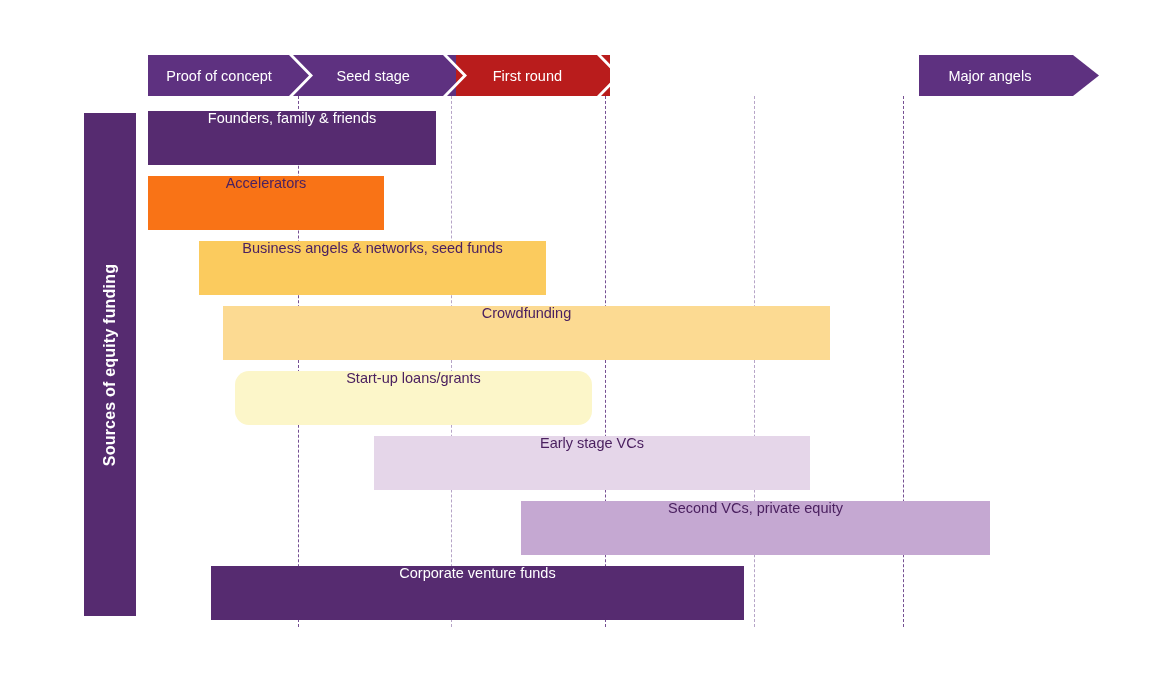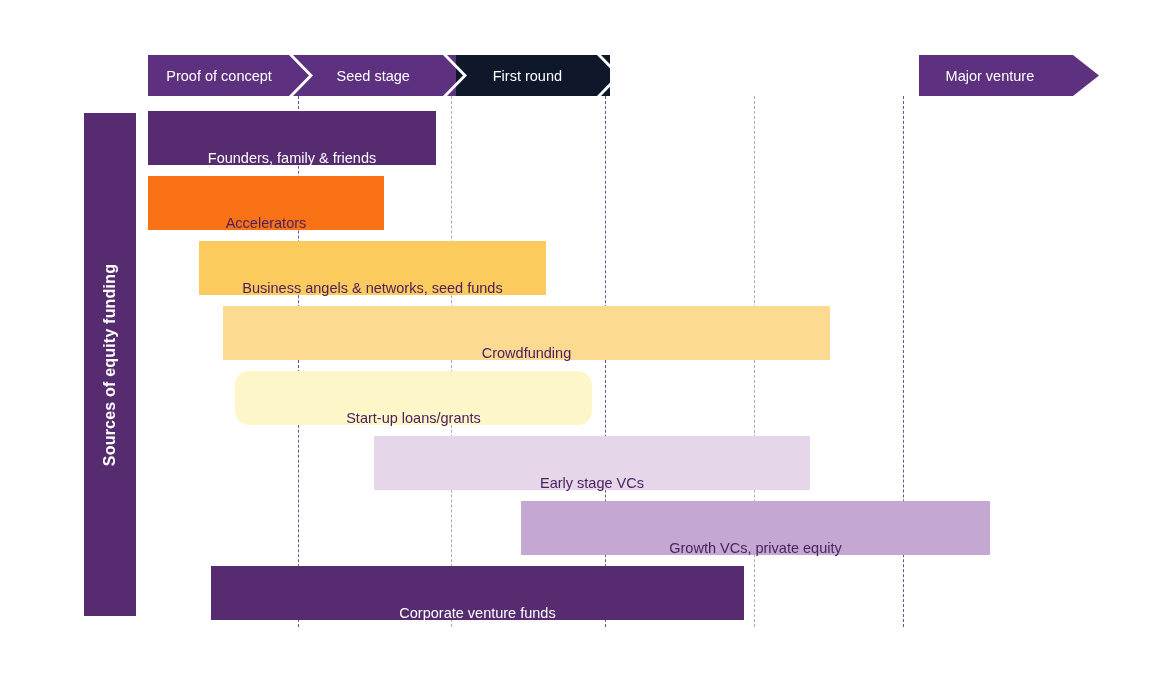--- a/index.html
+++ b/index.html
@@ -101,21 +101,21 @@
   .gridline.faint {
     border-left-color: #9E86B5;
     opacity: 0.75;
   }
 
   
   .bar {
     position: absolute;
     height: 54px;
     display: flex;
-    align-items: flex-end;
+    align-items: flex-start;
     justify-content: center;
     box-sizing: border-box;
     z-index: 2;
   }
   .bar .bar-label {
     font-size: 14.5px;
     white-space: nowrap;
     line-height: 1;
   }
 </style>
@@ -142,28 +142,28 @@
         <span class="notch"><svg viewBox="0 0 26 41" width="26" height="41" preserveAspectRatio="none">
             <path d="M0,0 L4,0 L24,20.5 L4,41 L0,41 L20,20.5 Z" fill="#ffffff"></path>
           </svg></span>
       </div>
       <div class="stage" style="left: 154.167px; width: 154.167px; background: rgb(94, 49, 128); color: rgb(255, 255, 255);">
         <span class="stage-text">Seed stage</span>
         <span class="notch"><svg viewBox="0 0 26 41" width="26" height="41" preserveAspectRatio="none">
             <path d="M0,0 L4,0 L24,20.5 L4,41 L0,41 L20,20.5 Z" fill="#ffffff"></path>
           </svg></span>
       </div>
-      <div class="stage" style="left: 308.333px; width: 154.167px; background: #0f172a; color: rgb(255, 255, 255);">
+      <div class="stage" style="left: 308.333px; width: 154.167px; background: #b91c1c; color: rgb(255, 255, 255);">
         <span class="stage-text">First round</span>
         <span class="notch"><svg viewBox="0 0 26 41" width="26" height="41" preserveAspectRatio="none">
             <path d="M0,0 L4,0 L24,20.5 L4,41 L0,41 L20,20.5 Z" fill="#ffffff"></path>
           </svg></span>
       </div>
       <div class="stage last" style="left: 770.833px; width: 154.167px; background: rgb(94, 49, 128); color: rgb(255, 255, 255);">
-        <span class="stage-text">Major venture</span>
+        <span class="stage-text">Major angels</span>
       </div>
       <div id="arrow-head"><svg viewBox="0 0 26 41" width="26" height="41" preserveAspectRatio="none">
           <path d="M0,0 L26,20.5 L0,41 Z" fill="#5E3180"></path>
         </svg></div>
     </div>
 
   <div id="bars">
       <div class="bar" style="left: 148px; width: 288px; top: 111px; background: rgb(86, 43, 112);">
         <span class="bar-label" style="color: rgb(255, 255, 255);">Founders, family &amp; friends</span>
       </div>
@@ -176,20 +176,20 @@
       <div class="bar" style="left: 223px; width: 607px; top: 306px; background: rgb(252, 218, 146);">
         <span class="bar-label" style="color: rgb(75, 33, 96);">Crowdfunding</span>
       </div>
       <div class="bar" style="left: 235px; width: 357px; top: 371px; background: rgb(252, 246, 201); border-radius: 14px;">
         <span class="bar-label" style="color: rgb(75, 33, 96);">Start-up loans/grants</span>
       </div>
       <div class="bar" style="left: 374px; width: 436px; top: 436px; background: rgb(229, 214, 233);">
         <span class="bar-label" style="color: rgb(75, 33, 96);">Early stage VCs</span>
       </div>
       <div class="bar" style="left: 521px; width: 469px; top: 501px; background: rgb(197, 168, 210);">
-        <span class="bar-label" style="color: rgb(75, 33, 96);">Growth VCs, private equity</span>
+        <span class="bar-label" style="color: rgb(75, 33, 96);">Second VCs, private equity</span>
       </div>
       <div class="bar" style="left: 211px; width: 533px; top: 566px; background: rgb(86, 43, 112);">
         <span class="bar-label" style="color: rgb(255, 255, 255);">Corporate venture funds</span>
       </div>
     </div>
 
 </div>
 
 </body></html>

